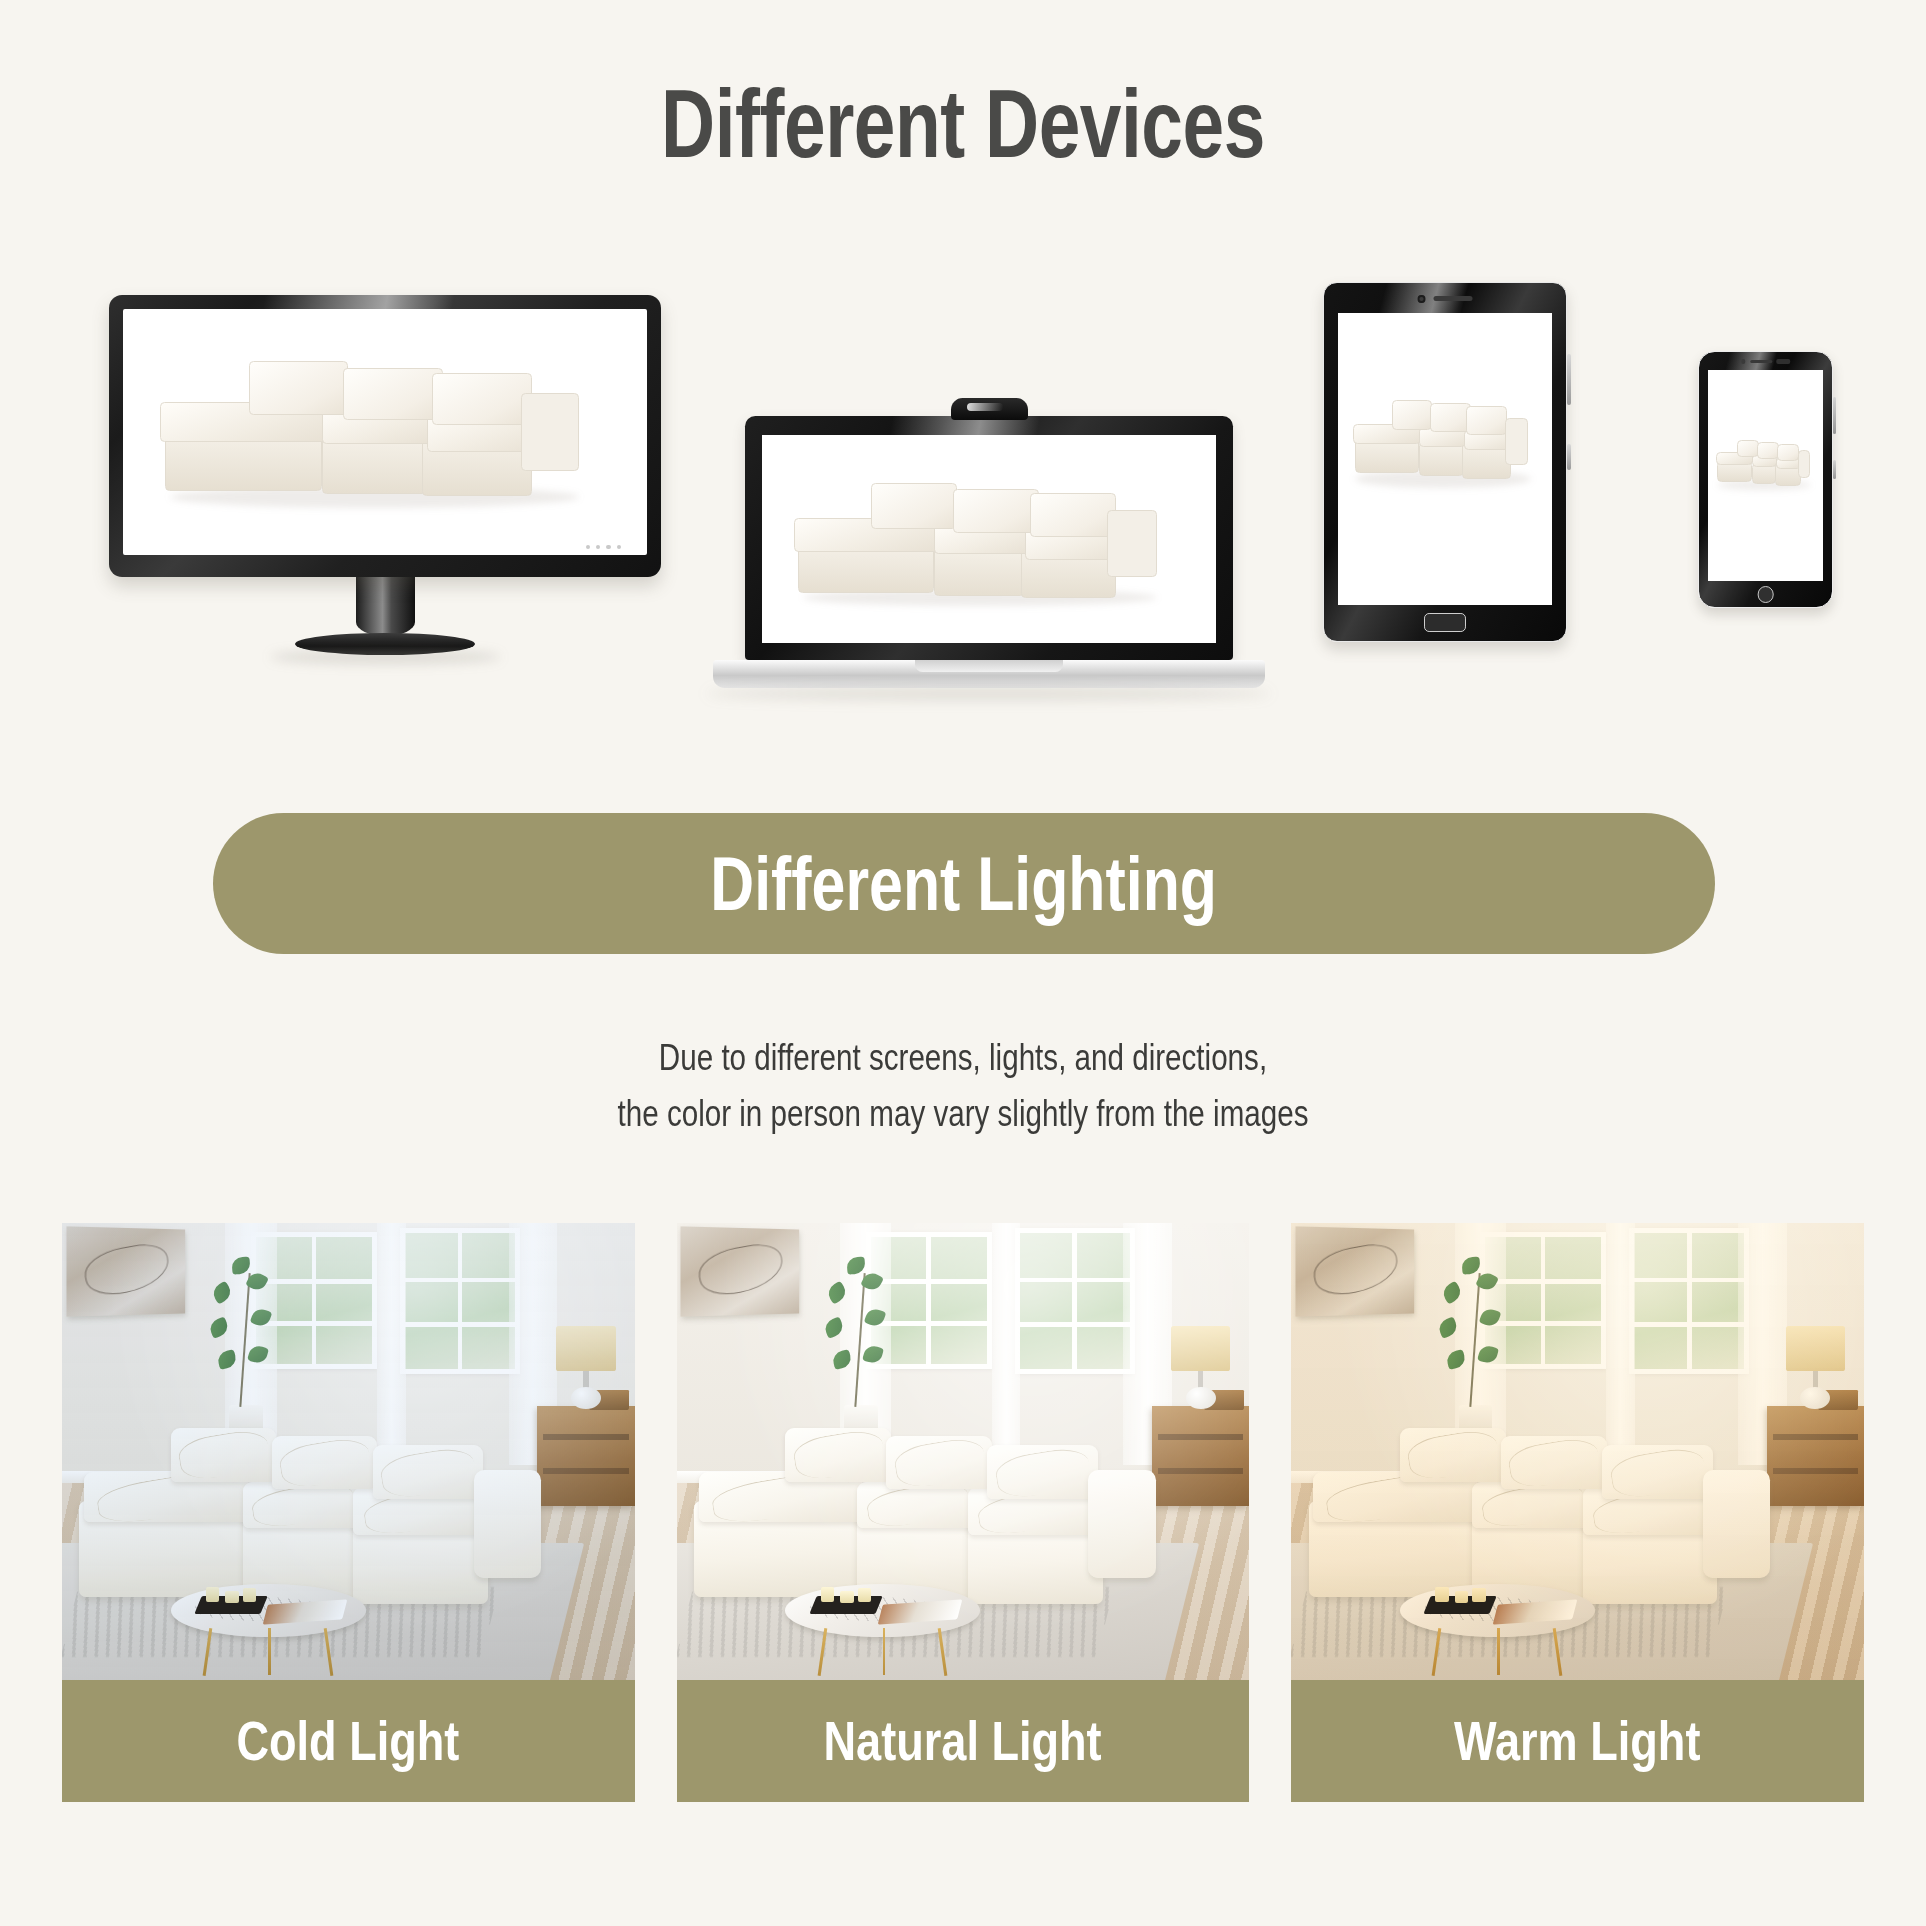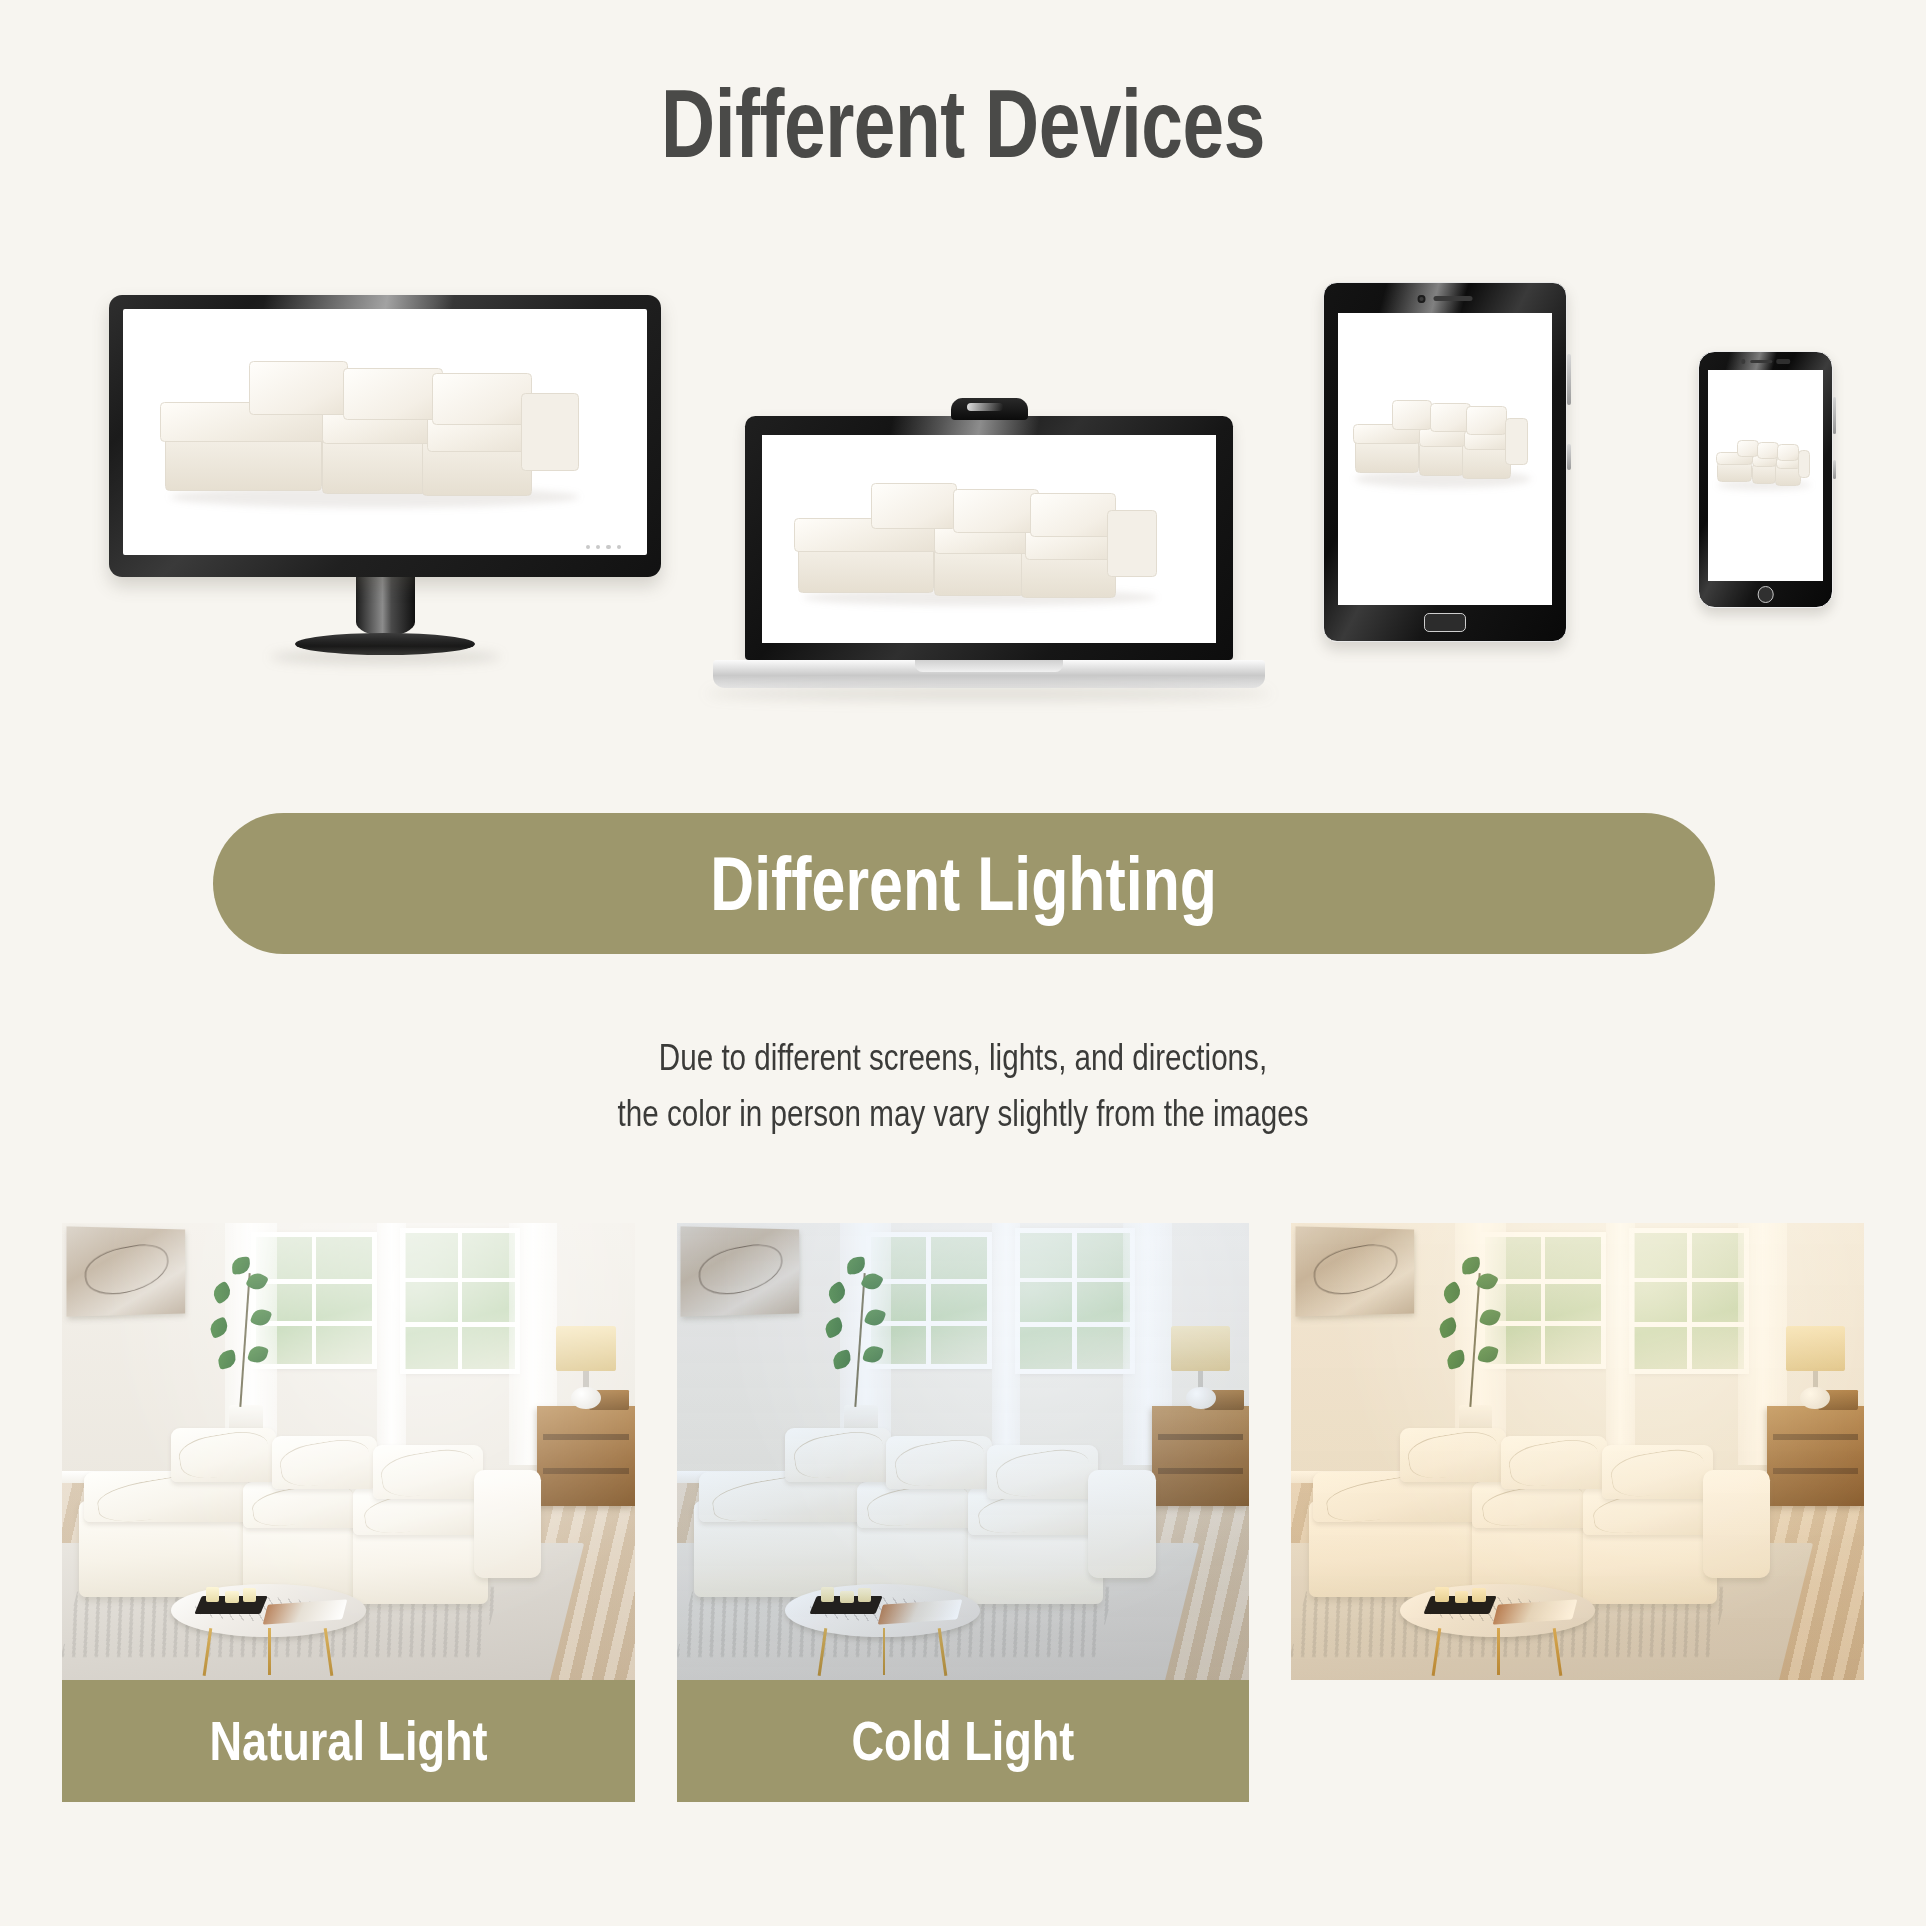--- a/index.html
+++ b/index.html
@@ -492,26 +492,26 @@
           <div class="top"></div>
           <div class="tray"></div>
           <div class="cdl c1"></div>
             <div class="cdl c2"></div>
             <div class="cdl c3"></div>
           <div class="mag"></div>
           <div class="leg l1"></div>
             <div class="leg l2"></div>
             <div class="leg l3"></div>
         </div>
-        <div class="tint natural"></div>
-        <div class="glow natural"></div>
+        <div class="tint cold"></div>
+        <div class="glow cold"></div>
       </div>
     </div>
     <div class="cap">
-      <span>Natural Light</span>
+      <span>Cold Light</span>
     </div>
   </div>
 
   <div class="panel">
     <div class="photo">
       <div class="room">
         <div class="r-wall"></div>
         <div class="r-skirt"></div>
         <div class="r-floor"></div>
         <div class="r-rug"></div>
@@ -565,26 +565,26 @@
           <div class="top"></div>
           <div class="tray"></div>
           <div class="cdl c1"></div>
             <div class="cdl c2"></div>
             <div class="cdl c3"></div>
           <div class="mag"></div>
           <div class="leg l1"></div>
             <div class="leg l2"></div>
             <div class="leg l3"></div>
         </div>
-        <div class="tint cold"></div>
-        <div class="glow cold"></div>
+        <div class="tint natural"></div>
+        <div class="glow natural"></div>
       </div>
     </div>
     <div class="cap">
-      <span>Cold Light</span>
+      <span>Natural Light</span>
     </div>
   </div>
 
   <div class="panel">
     <div class="photo">
       <div class="room">
         <div class="r-wall"></div>
         <div class="r-skirt"></div>
         <div class="r-floor"></div>
         <div class="r-rug"></div>
@@ -642,16 +642,19 @@
             <div class="cdl c3"></div>
           <div class="mag"></div>
           <div class="leg l1"></div>
             <div class="leg l2"></div>
             <div class="leg l3"></div>
         </div>
         <div class="tint warm"></div>
         <div class="glow warm"></div>
       </div>
     </div>
+    <div class="cap">
+      <span>Warm Light</span>
+    </div>
   </div>
 
 </div>
 
 
 </body></html>

